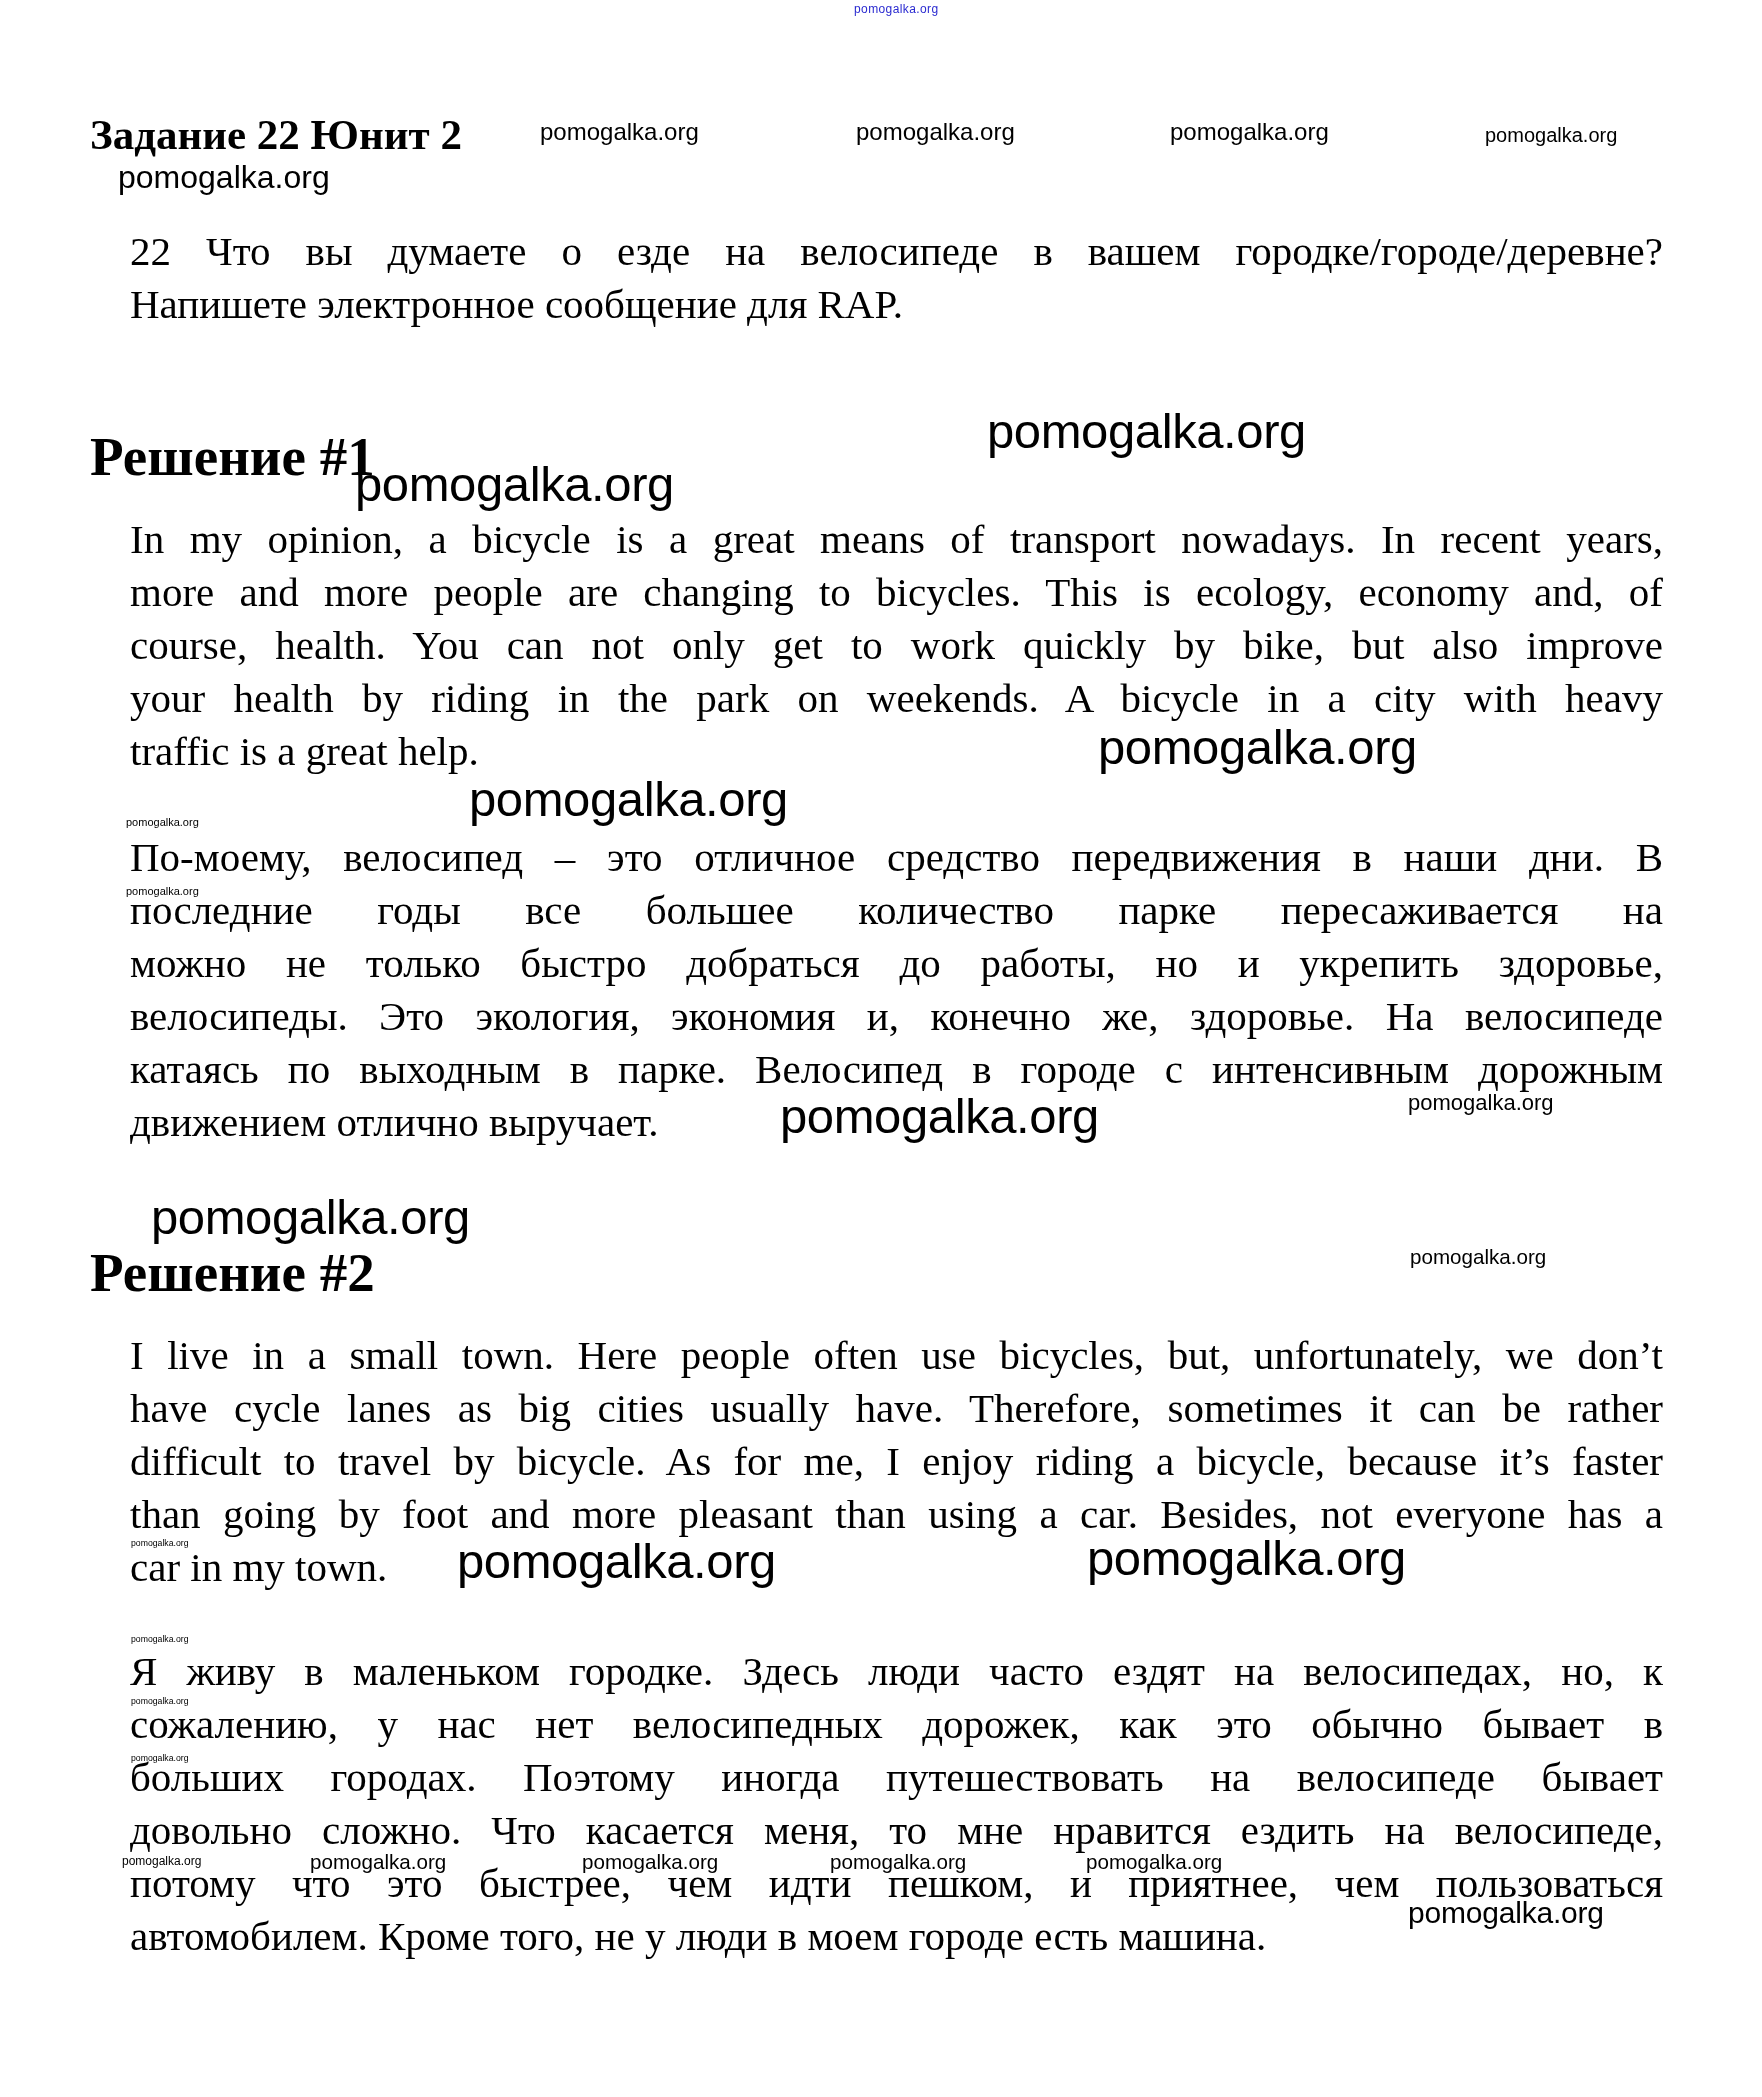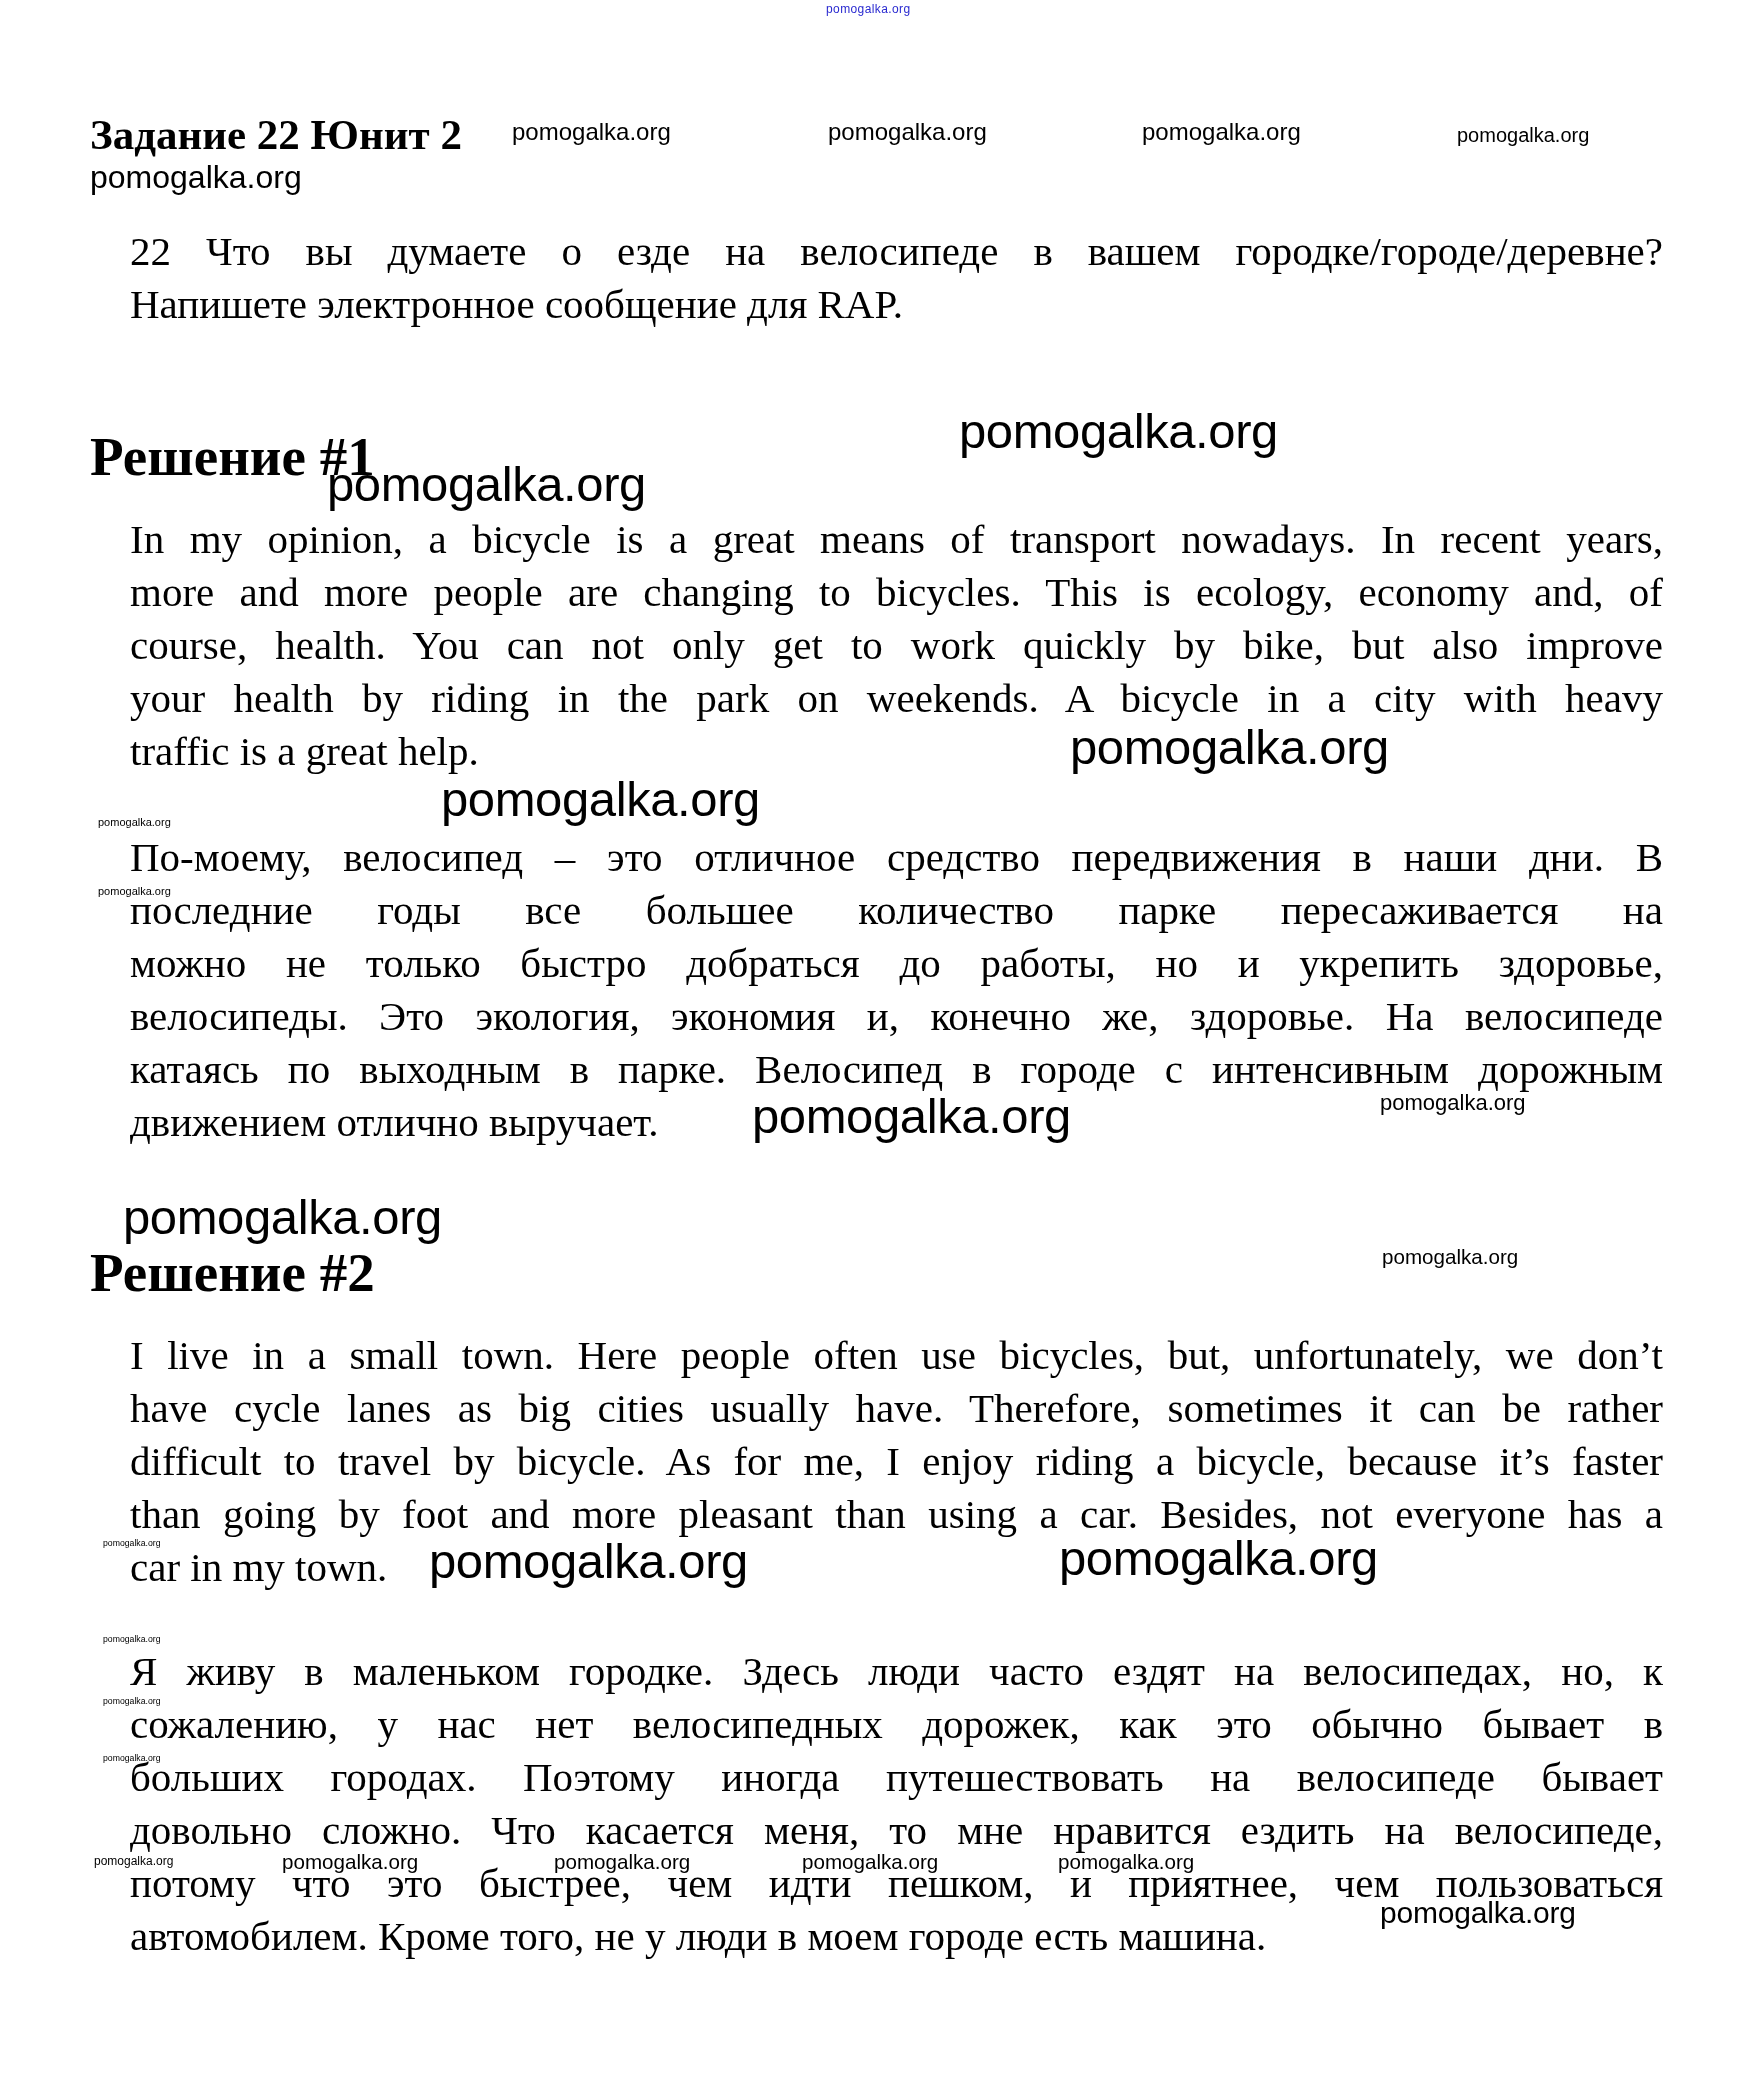--- a/index.html
+++ b/index.html
@@ -1,18 +1,18 @@
 <!DOCTYPE html>
 <html style="font-size:12.7px"><head>
 <meta charset="utf-8">
 <style>
   html, body { margin:0; padding:0; background:#ffffff; }
   body { width:1762px; height:2097px; position:relative; overflow:hidden; }
   .serif { font-family:"Liberation Serif","DejaVu Serif",serif; color:#000; }
-  .sans { font-family:"Liberation Sans","DejaVu Sans",sans-serif; color:#000; }
+  .sans { font-family:"Liberation Sans","DejaVu Sans",sans-serif; color:#000;margin-left:28px; }
   .abs { position:absolute; white-space:nowrap; }
   .title { font-weight:bold; font-size:43px; }
   .heading { font-weight:bold; font-size:55px; }
   .para { position:absolute; left:90px; width:1533px; font-size:41px; line-height:53px; text-align:justify; text-align-last:left;margin-left:40px; }
   .line { display:block; text-align:justify; text-align-last:justify; white-space:nowrap; }
   .line.last { text-align-last:left; }
   .wm-xl { font-size:49px; letter-spacing:-0.4px; }
   .wm-l  { font-size:30px; letter-spacing:-0.2px; }
   .wm-m  { font-size:24px; }
   .wm-s  { font-size:11px; }

